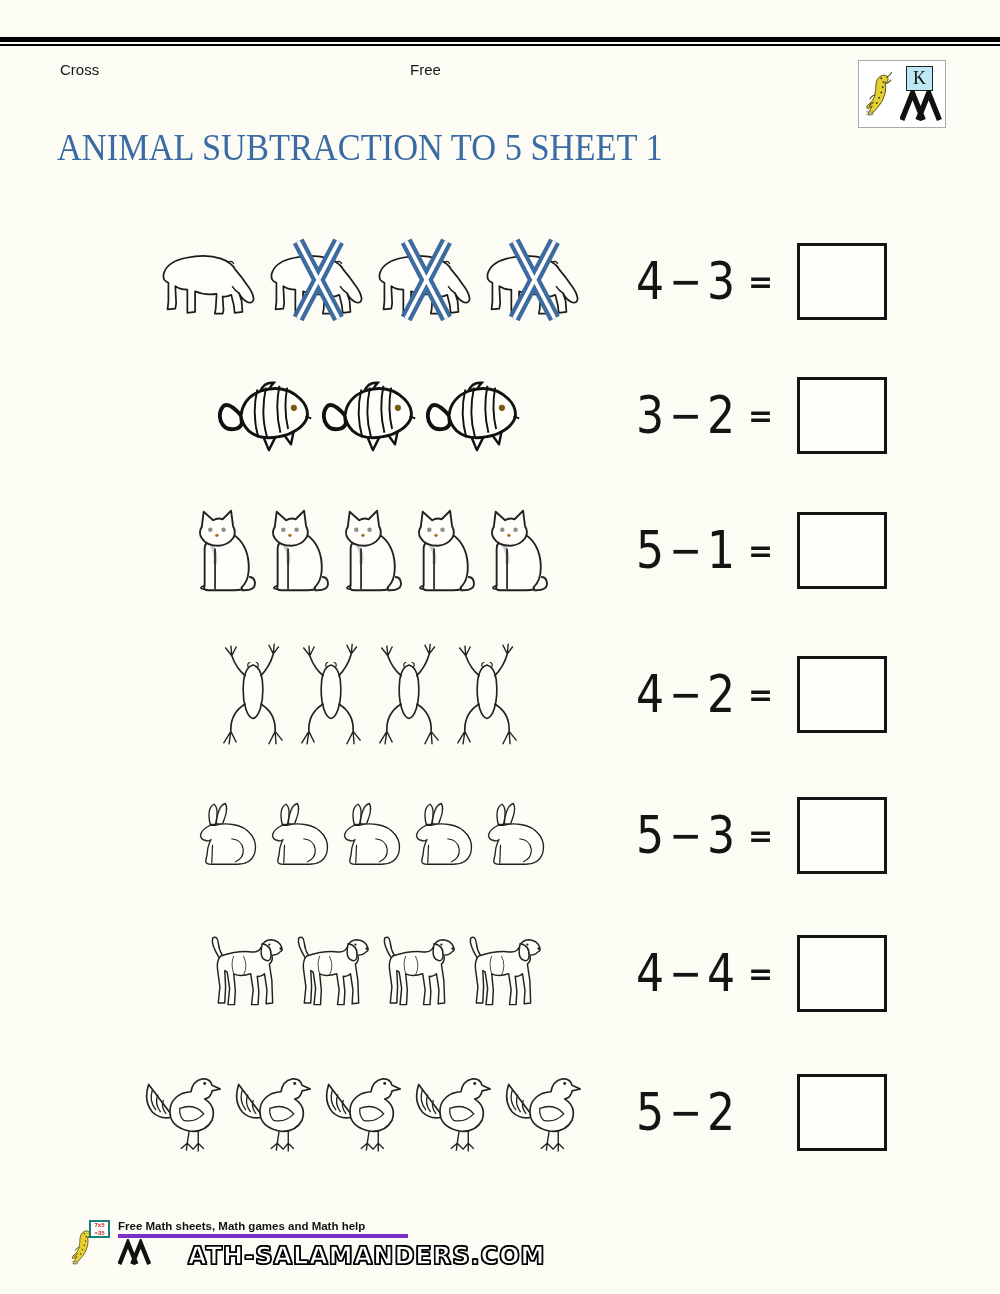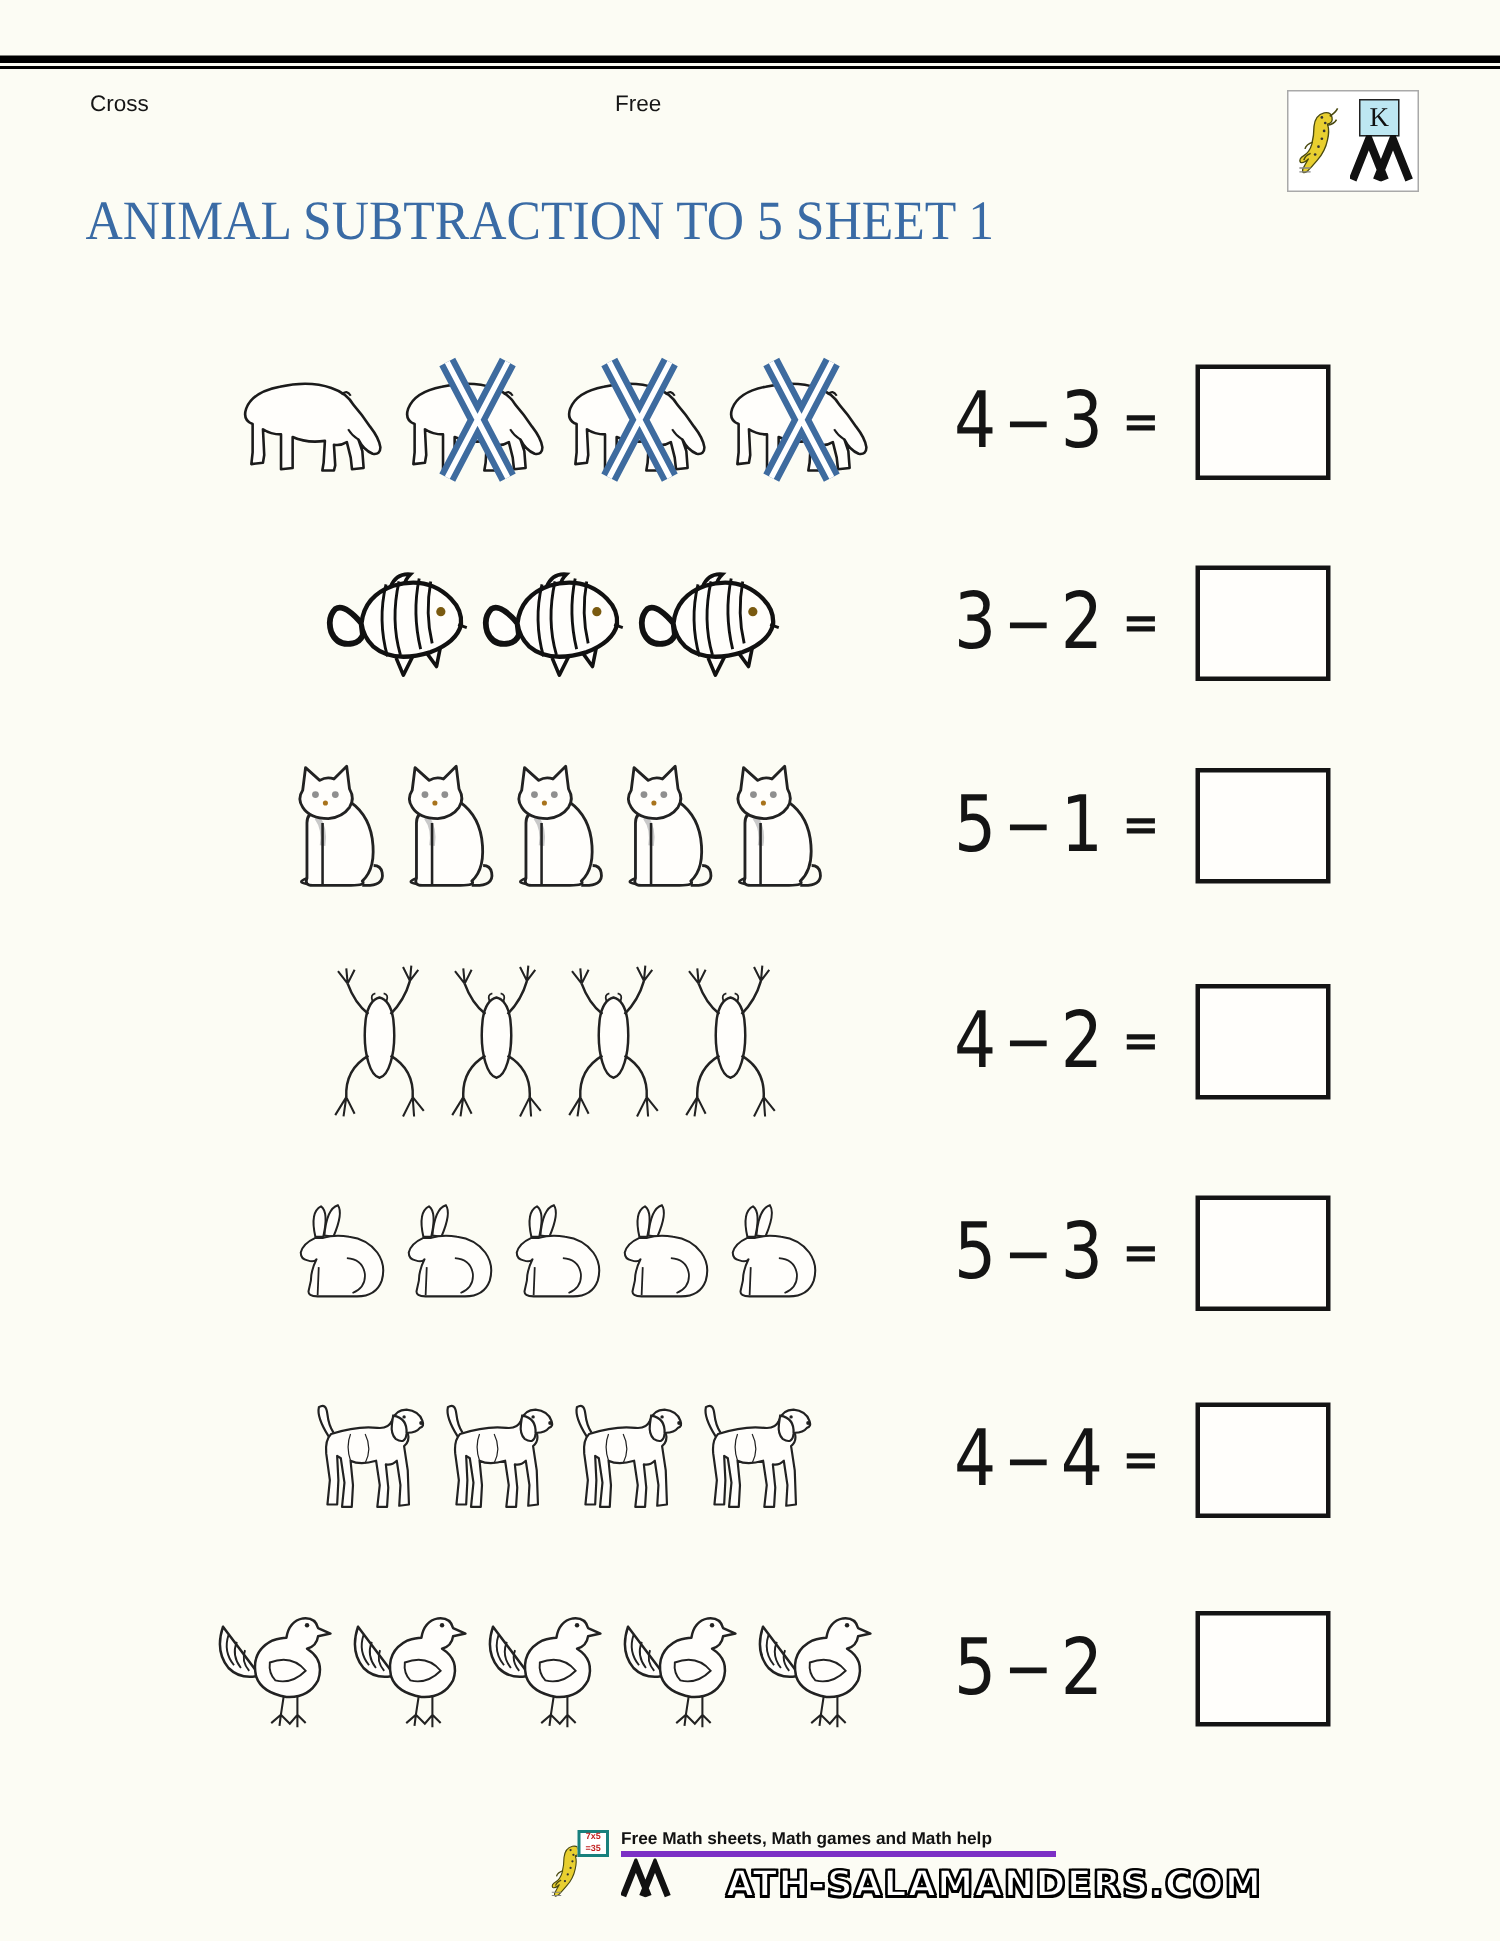--- a/index.html
+++ b/index.html
@@ -50,21 +50,21 @@
            font-family:"DejaVu Sans",sans-serif;font-size:52px;color:#141414;
            transform:scaleX(.85);transform-origin:left center;white-space:nowrap;}
   .zone-eq .minus{margin:0 6px;font-size:46px;}
   .zone-equals{position:absolute;left:748px;top:0;height:100%;display:flex;align-items:center;
                font-family:"DejaVu Sans",sans-serif;font-size:30px;font-weight:600;color:#141414;}
   .zone-box{position:absolute;left:797px;top:0;height:100%;display:flex;align-items:center;}
   .answer-box{width:84px;height:71px;border:3px solid #141414;background:#fffefb;}
 
   
   .footer{position:absolute;top:1220px;left:0;width:100%;display:flex;
-          justify-content:center;align-items:flex-start;padding-left:70px;box-sizing:border-box;}
+          align-items:flex-start;padding-left:70px;box-sizing:border-box;}
   .f-logo{position:relative;width:44px;height:52px;flex:0 0 auto;}
   .f-logo .sala{position:absolute;left:0;top:3px;width:25px;height:47px;}
   .f-board{position:absolute;left:19px;top:0;width:21px;height:18px;background:#fff;
            border:2px solid #18807d;font-size:6px;line-height:1.3;font-weight:bold;
            color:#c22222;text-align:center;box-sizing:border-box;}
   .f-right{margin-left:4px;width:290px;}
   .f-tagline{font-size:11.5px;font-weight:bold;color:#121212;white-space:nowrap;}
   .f-rule{height:3.5px;background:var(--purple,#7c2fc5);margin:2px 0 1px;}
   .f-brand{display:flex;align-items:flex-end;white-space:nowrap;}
   .f-brand-m{width:34px;height:29px;flex:0 0 auto;}

